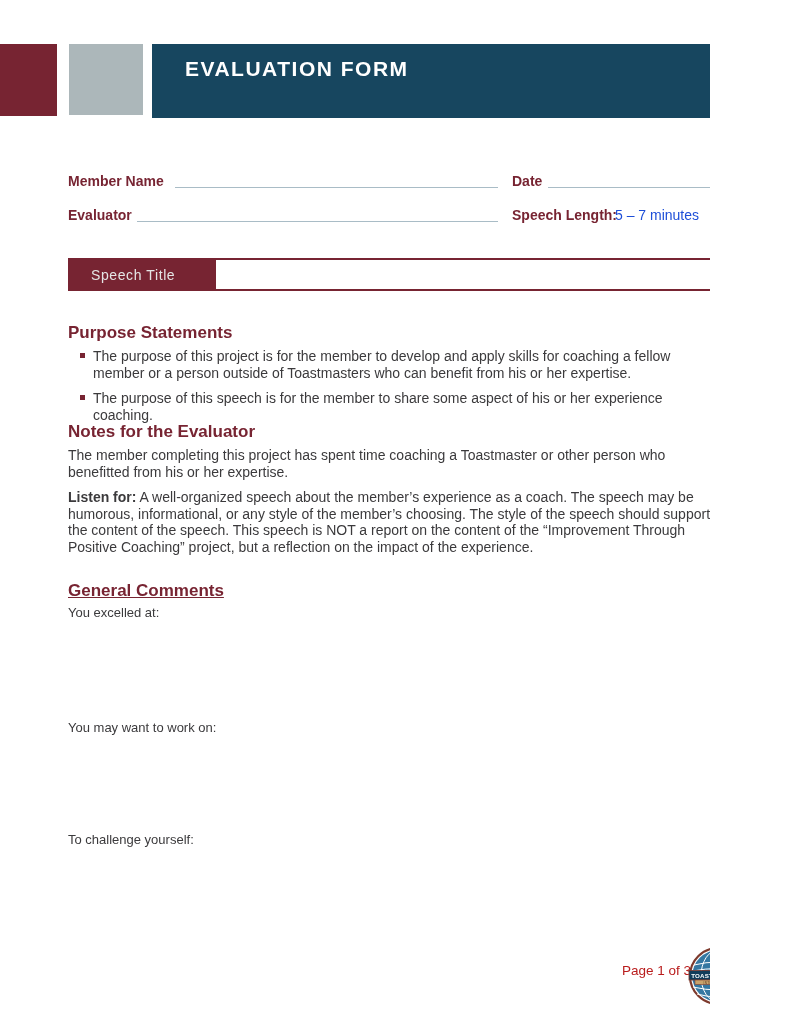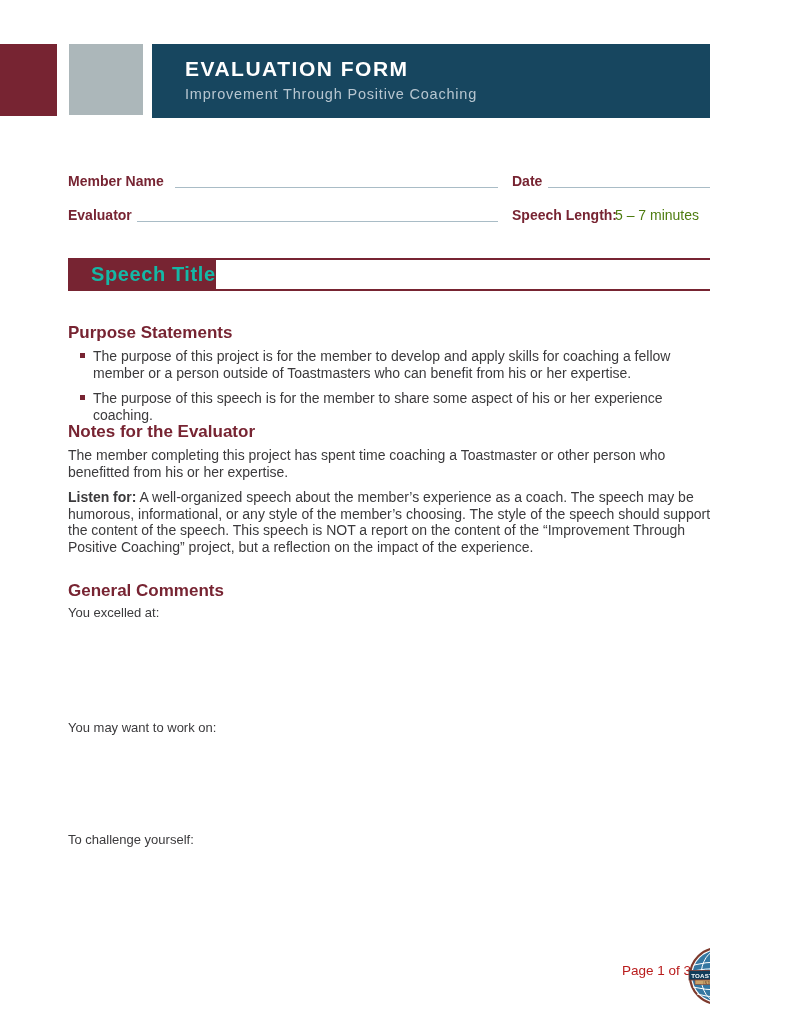--- a/index.html
+++ b/index.html
@@ -50,40 +50,40 @@
     font-size: 14px;
     font-weight: bold;
   }
   .field-line {
     position: absolute;
     border-bottom: 1.5px solid #a9bcc6;
     height: 14px;
   }
   .plain-value {
     position: absolute;
-    color: #4d7c0f;
+    color: #1d4ed8;
     font-size: 14px;
   }
 
   
   .speech-title-box {
     position: absolute;
     left: 68px; top: 258px;
     width: 655px; height: 33px;
     border: 2px solid #772432;
     box-sizing: border-box;
     background: #ffffff;
     display: flex;
   }
   .speech-title-label {
     width: 146px;
     background: #772432;
-    color: #14b8a6;
-    font-size: 20px;
-    font-weight: bold;
+    color: #e5e5e5;
+    font-size: 14px;
+    font-weight: normal;
     letter-spacing: 0.6px;
     display: flex;
     align-items: center;
     padding-left: 21px;
     box-sizing: border-box;
     flex: none;
   }
   .speech-title-input { flex: 1; background: #ffffff; }
 
   
@@ -135,21 +135,20 @@
 </style>
 </head>
 <body>
 
 <div class="page">
 
   <div class="sq maroon"></div>
   <div class="sq gray"></div>
   <div class="banner">
     <div class="banner-title">EVALUATION FORM</div>
-    <div class="banner-subtitle">Improvement Through Positive Coaching</div>
   </div>
 
   <div class="field-label" style="left:68px; top:173px;text-align:right;">Member Name</div>
   <div class="field-line" style="left:175px; top:173px; width:323px;"></div>
   <div class="field-label" style="left:512px; top:173px;">Date</div>
   <div class="field-line" style="left:548px; top:173px; width:183px;"></div>
 
   <div class="field-label" style="left:68px; top:207px;">Evaluator</div>
   <div class="field-line" style="left:137px; top:207px; width:361px;"></div>
   <div class="field-label" style="left:512px; top:207px;">Speech Length:</div>
@@ -171,21 +170,21 @@
       <span>The purpose of this speech is for the member to share some aspect of his or her experience coaching.</span>
     </div>
   </div>
 
   <div class="section-heading" style="left:68px; top:422px;">Notes for the Evaluator</div>
   <div class="body-text" style="left:68px; top:447px; width:652px;">The member completing this project has spent time coaching a Toastmaster or other person who benefitted from his or her expertise.</div>
   <div class="body-text" style="left:68px; top:489px; width:652px;">
     <span class="bold-lead">Listen for:</span><span> A well-organized speech about the member’s experience as a coach. The speech may be humorous, informational, or any style of the member’s choosing. The style of the speech should support the content of the speech. This speech is NOT a report on the content of the “Improvement Through Positive Coaching” project, but a reflection on the impact of the experience.</span>
   </div>
 
-  <div class="section-heading" style="left:68px; top:581px;">General Comments</div>
+  <div class="section-heading" style="left:68px; top:581px;text-decoration:underline;">General Comments</div>
 
   <div class="prompt-label" style="left:68px; top:605px;text-align:right;">You excelled at:</div>
   <div class="comment-area" style="top:624px; height:92px;"></div>
 
   <div class="prompt-label" style="left:68px; top:720px;">You may want to work on:</div>
   <div class="comment-area" style="top:739px; height:88px;"></div>
 
   <div class="prompt-label" style="left:68px; top:832px;">To challenge yourself:</div>
   <div class="comment-area" style="top:851px; height:90px;"></div>
 

